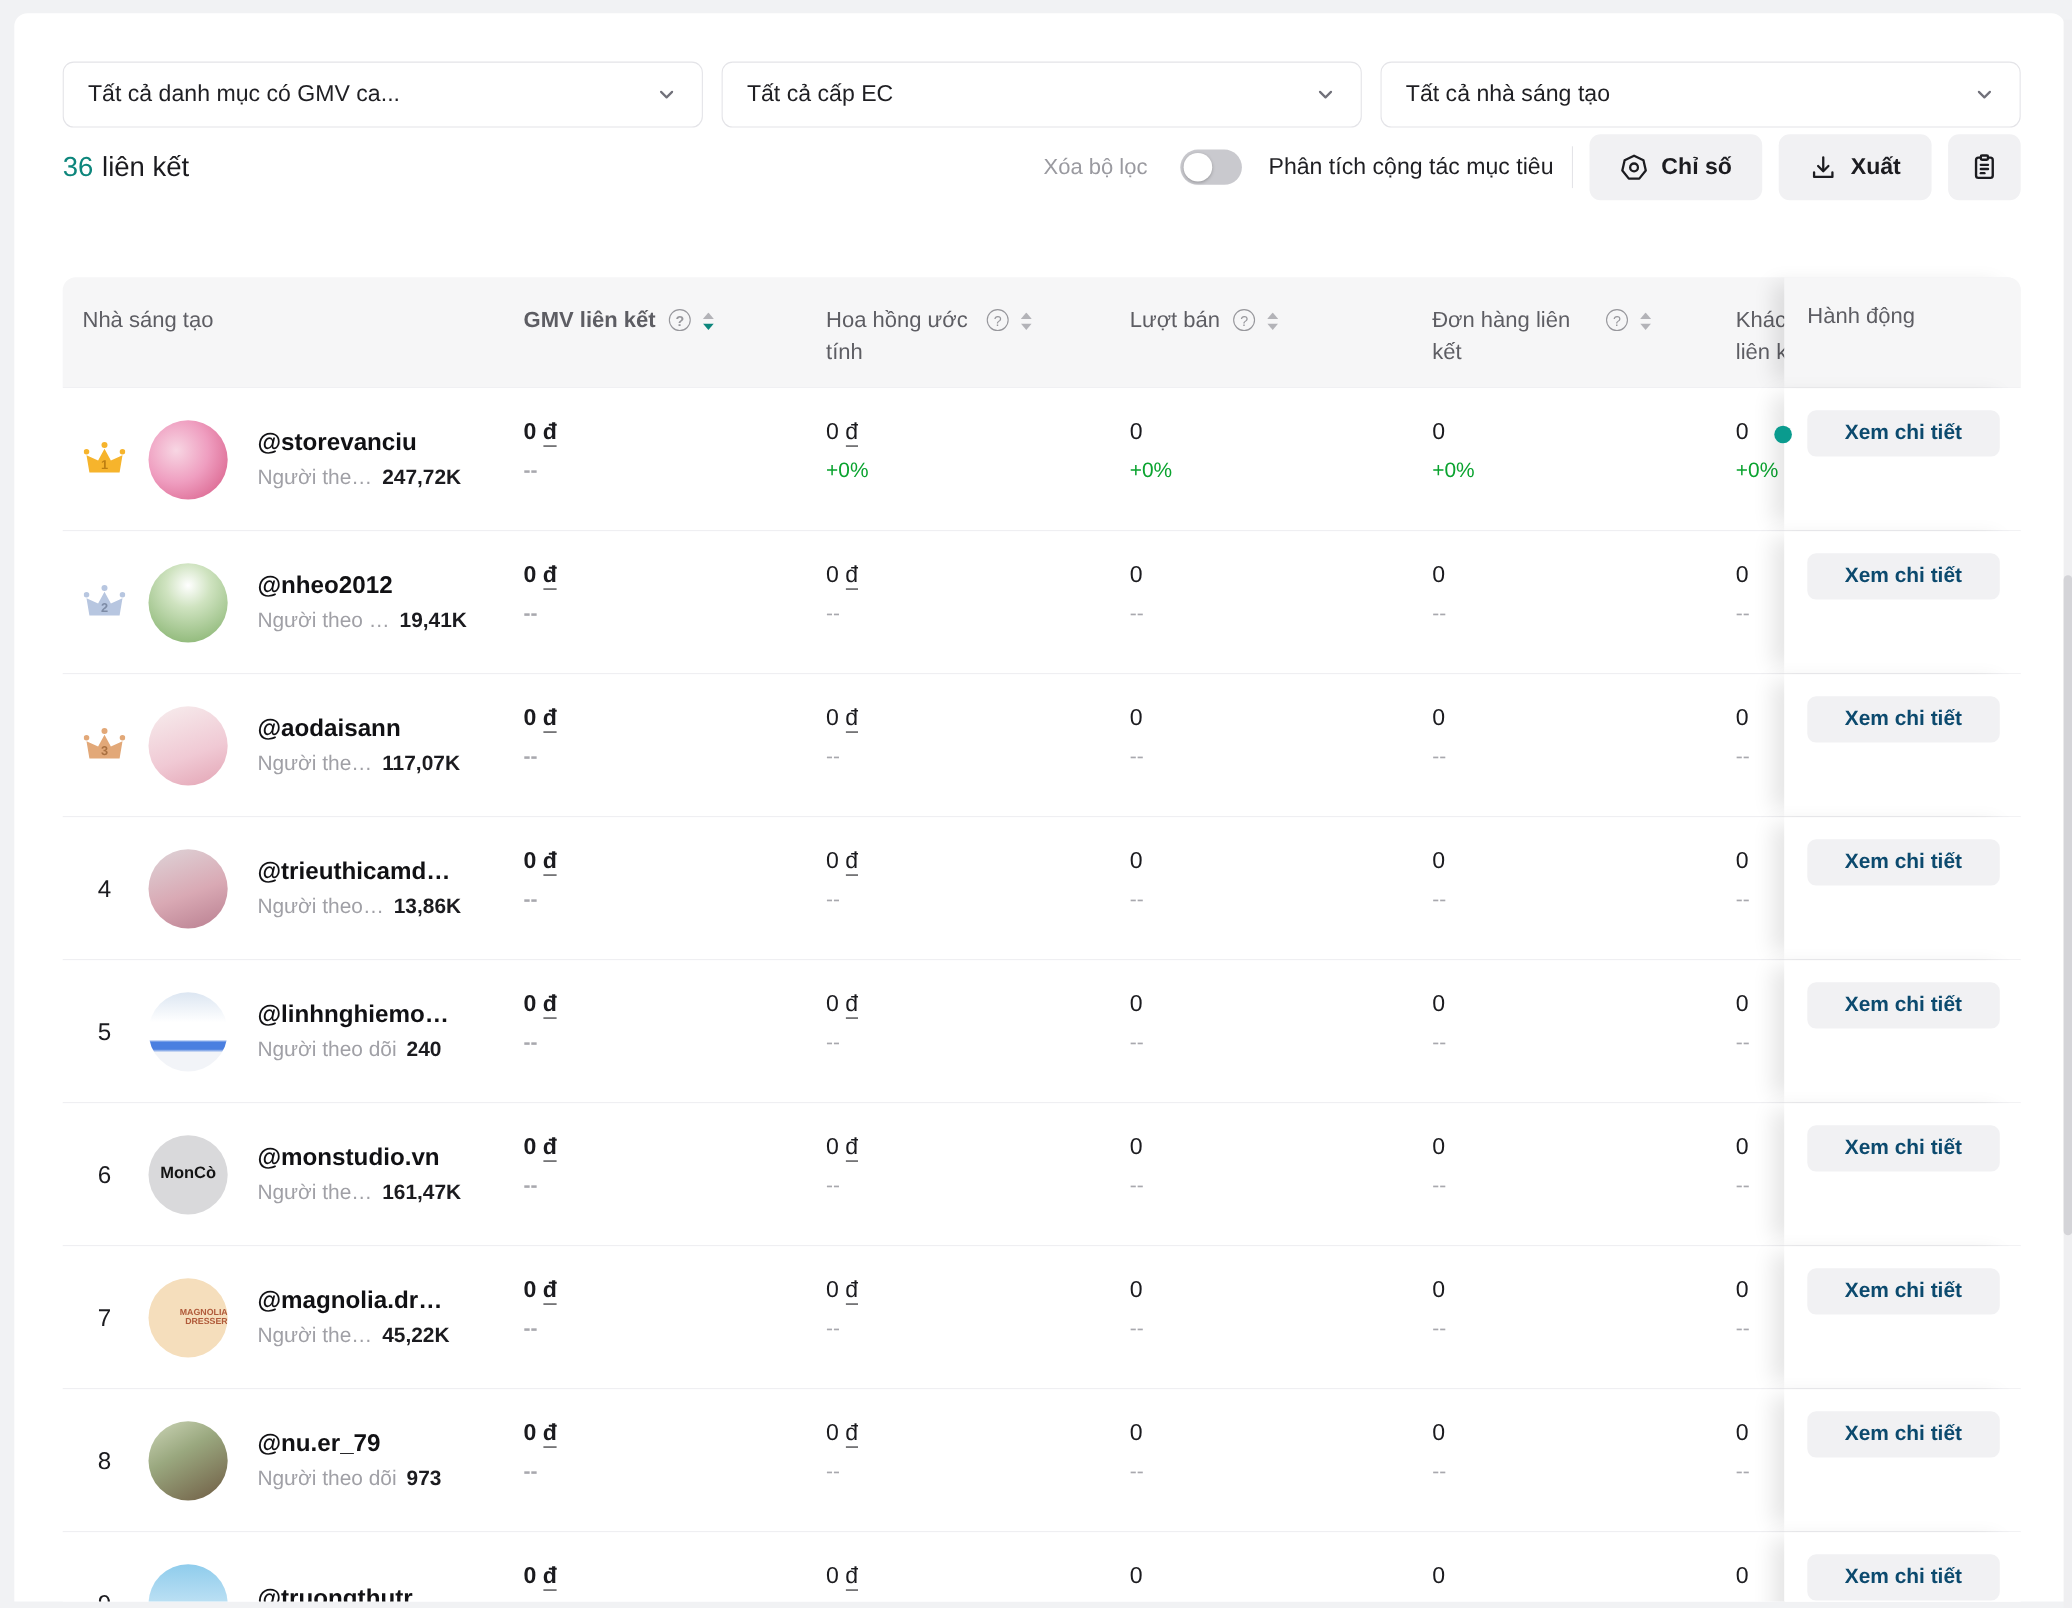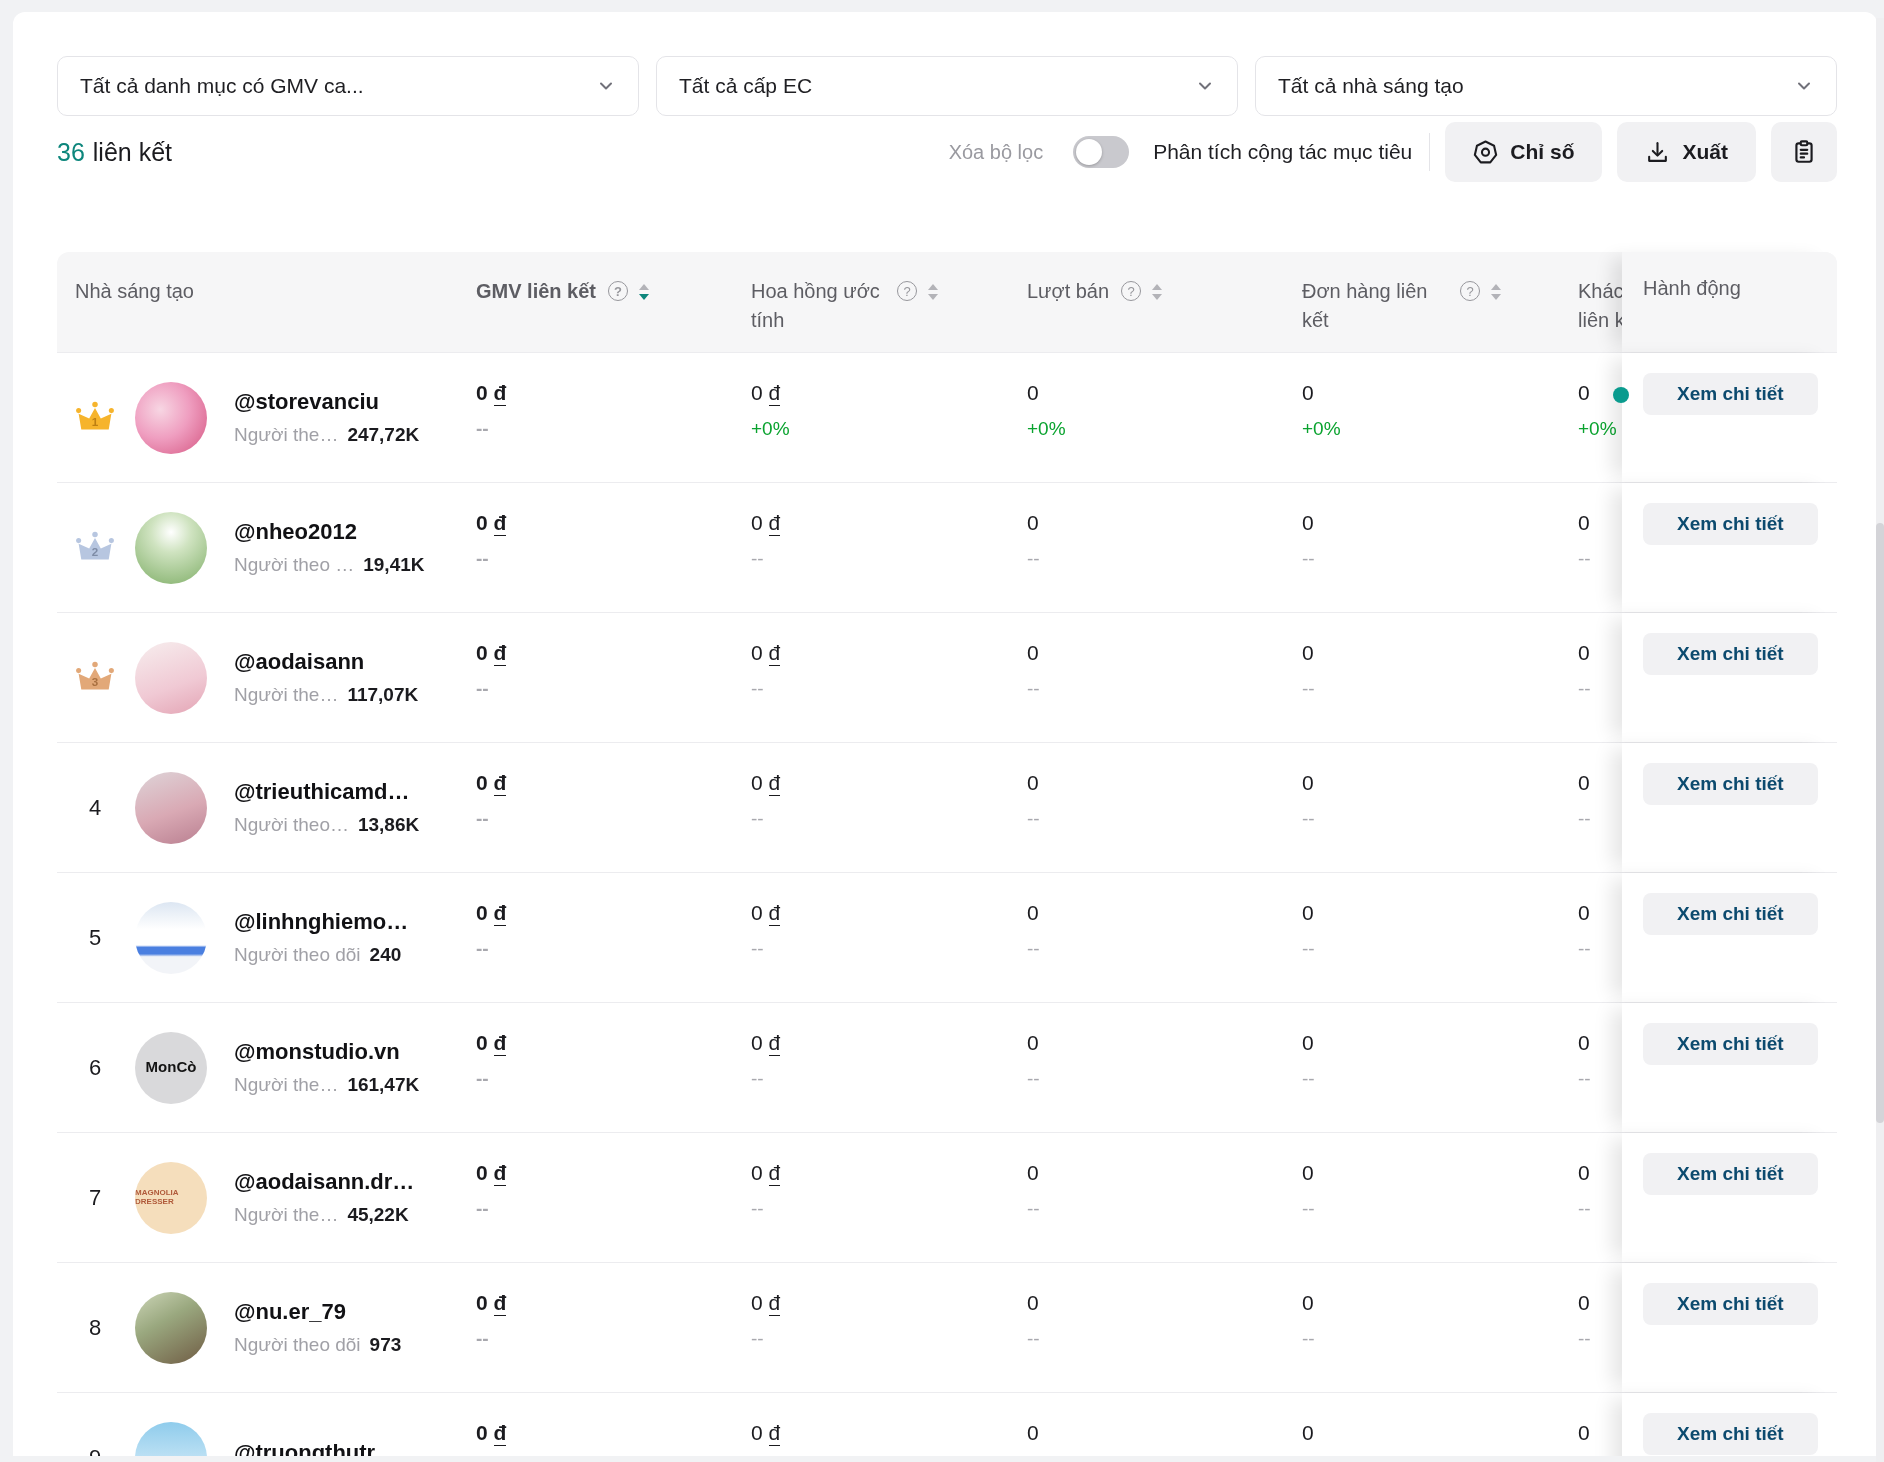--- a/index.html
+++ b/index.html
@@ -60,21 +60,21 @@
   .sorter{flex:none;display:inline-flex;flex-direction:column;gap:4px;margin-left:11px;transform:translateY(7px);cursor:pointer;}
   .sorter svg{display:block;}
   .tri-up{fill:#b3b3b8;}
   .tri-down{fill:#b3b3b8;}
   .sort-desc .tri-down{fill:var(--teal);}
 
   .row{height:130px;display:flex;position:relative;border-bottom:1px solid var(--divider);background:#fff;}
   .creator{display:flex;align-items:center;}
   .rankbox{width:40px;margin-left:18px;flex:none;display:flex;justify-content:center;align-items:center;}
   .rank-num{font-size:22px;color:#1b1b1f;}
-  .avatar{width:72px;height:72px;border-radius:50%;margin-left:20px;flex:none;display:flex;align-items:center;justify-content:center;overflow:hidden;text-align:left;}
+  .avatar{width:72px;height:72px;border-radius:50%;margin-left:20px;flex:none;display:flex;align-items:center;justify-content:center;overflow:hidden;text-align:right;}
   .avatar span{line-height:1.1;}
   .namebox{margin-left:27px;}
   .uname{font-size:22px;font-weight:700;color:#111114;margin-bottom:9px;white-space:nowrap;cursor:pointer;}
   .flw{display:flex;align-items:baseline;gap:9px;font-size:19px;white-space:nowrap;}
   .flw .fl-label{color:var(--muted);}
   .flw .fl-count{color:#1b1b1f;font-weight:700;}
 
   .mcell{padding:26px 10px 0 18px;flex:none;}
   .mval{font-size:21px;line-height:28px;color:#1b1b1f;}
   .dong{border-bottom:1.5px solid currentColor;padding-bottom:1px;}
@@ -455,21 +455,21 @@
         </div>
         <div class="row">
           <div class="creator c1">
             <div class="rankbox">
               <span class="rank-num">7</span>
             </div>
             <div class="avatar" style="background: rgb(245, 222, 188);">
               <span style="color: rgb(176, 90, 58); font-size: 8px; font-weight: 700;">MAGNOLIA DRESSER</span>
             </div>
             <div class="namebox">
-              <div class="uname">@aodaisann.dr…</div>
+              <div class="uname">@magnolia.dr…</div>
               <div class="flw">
                 <span class="fl-label">Người the…</span>
                 <span class="fl-count">45,22K</span>
               </div>
             </div>
           </div>
           <div class="mcell c2">
             <div class="mval">0 <span class="dong">đ</span></div>
             <div class="msub">--</div>
           </div>

